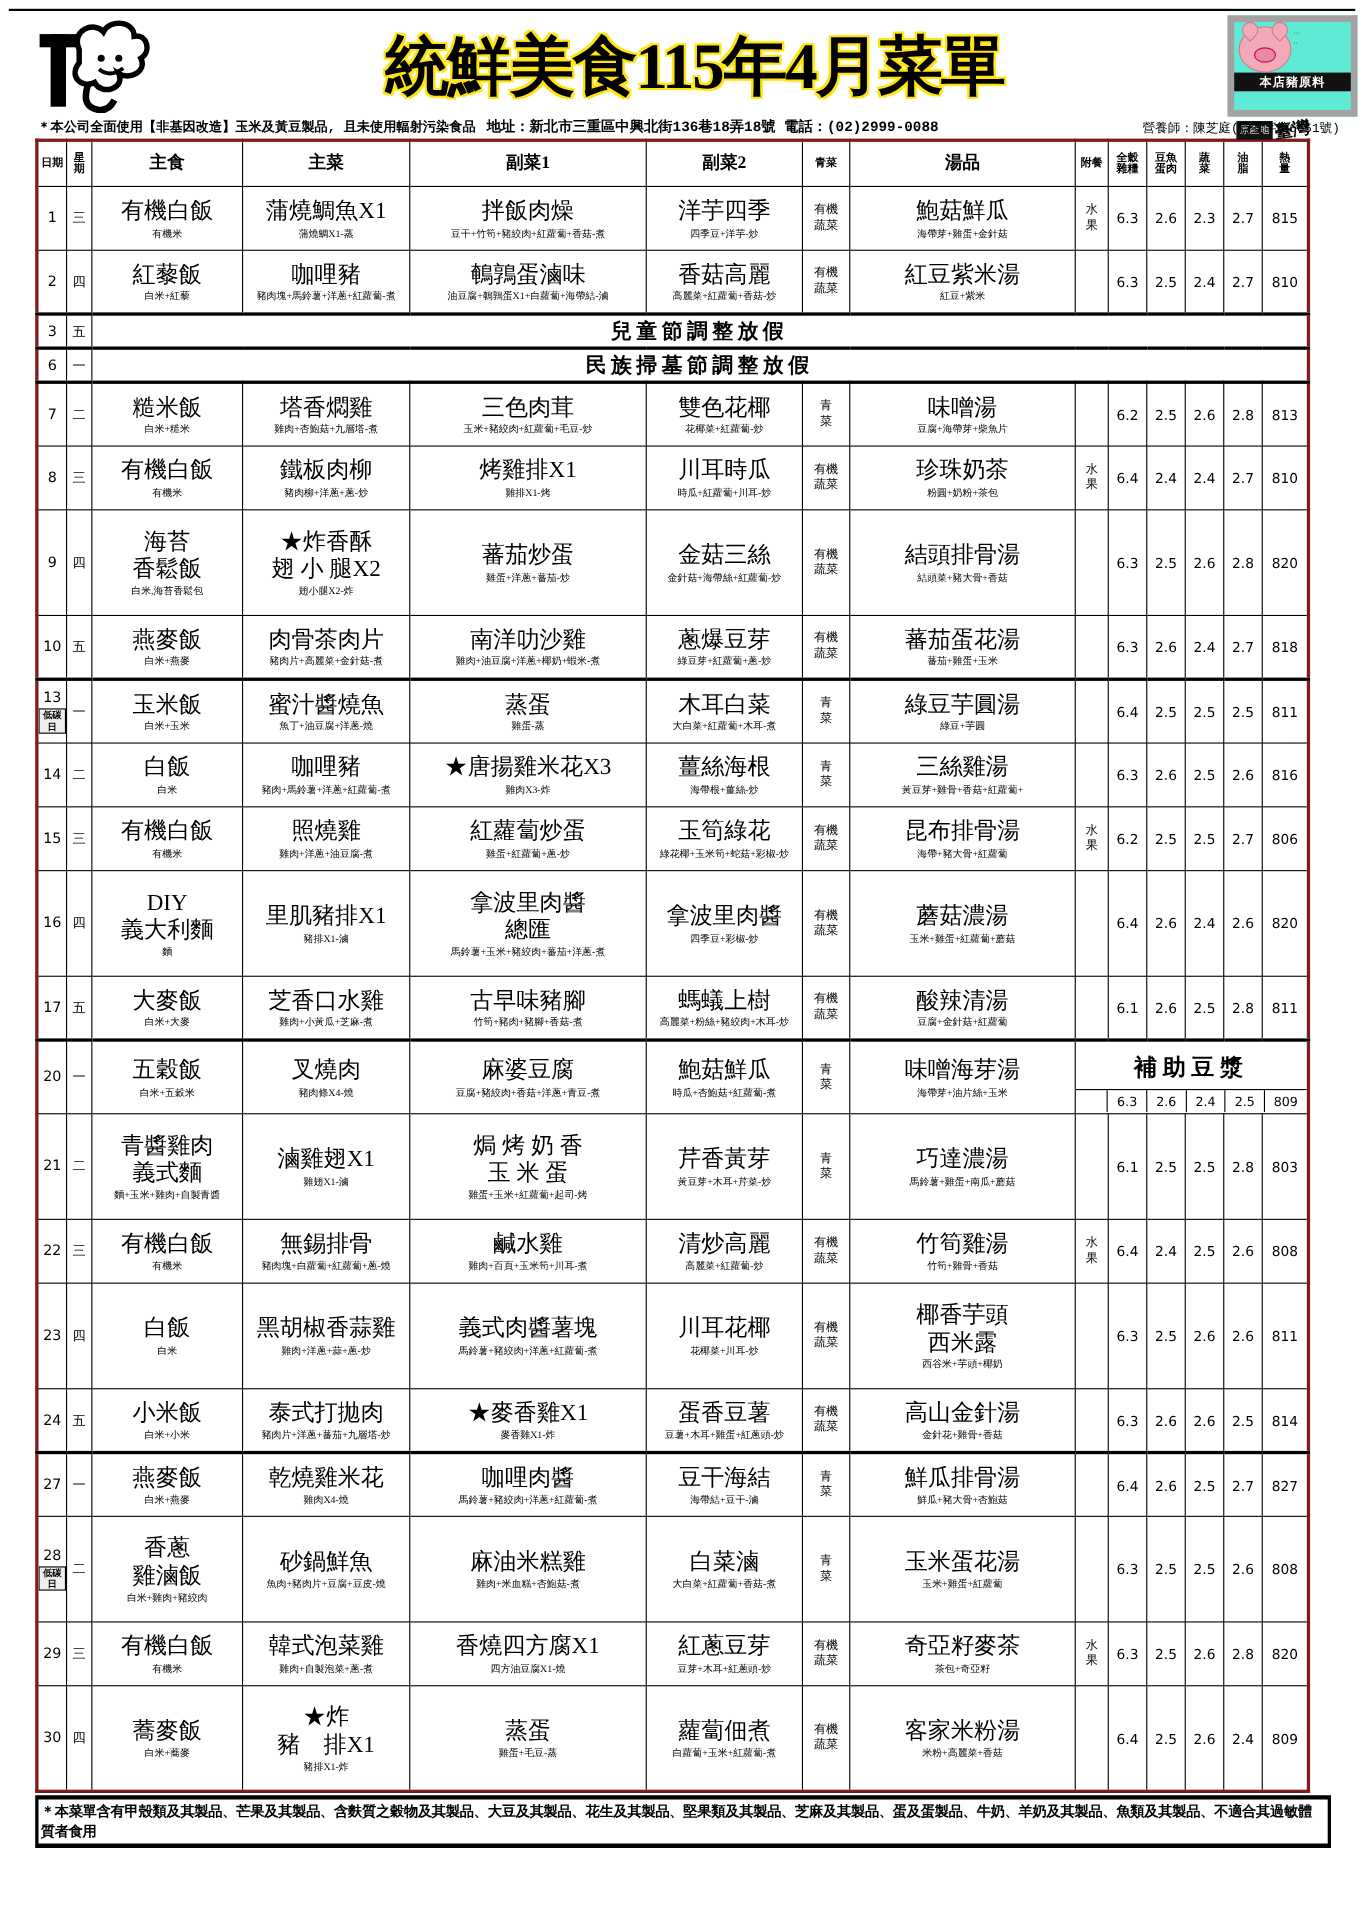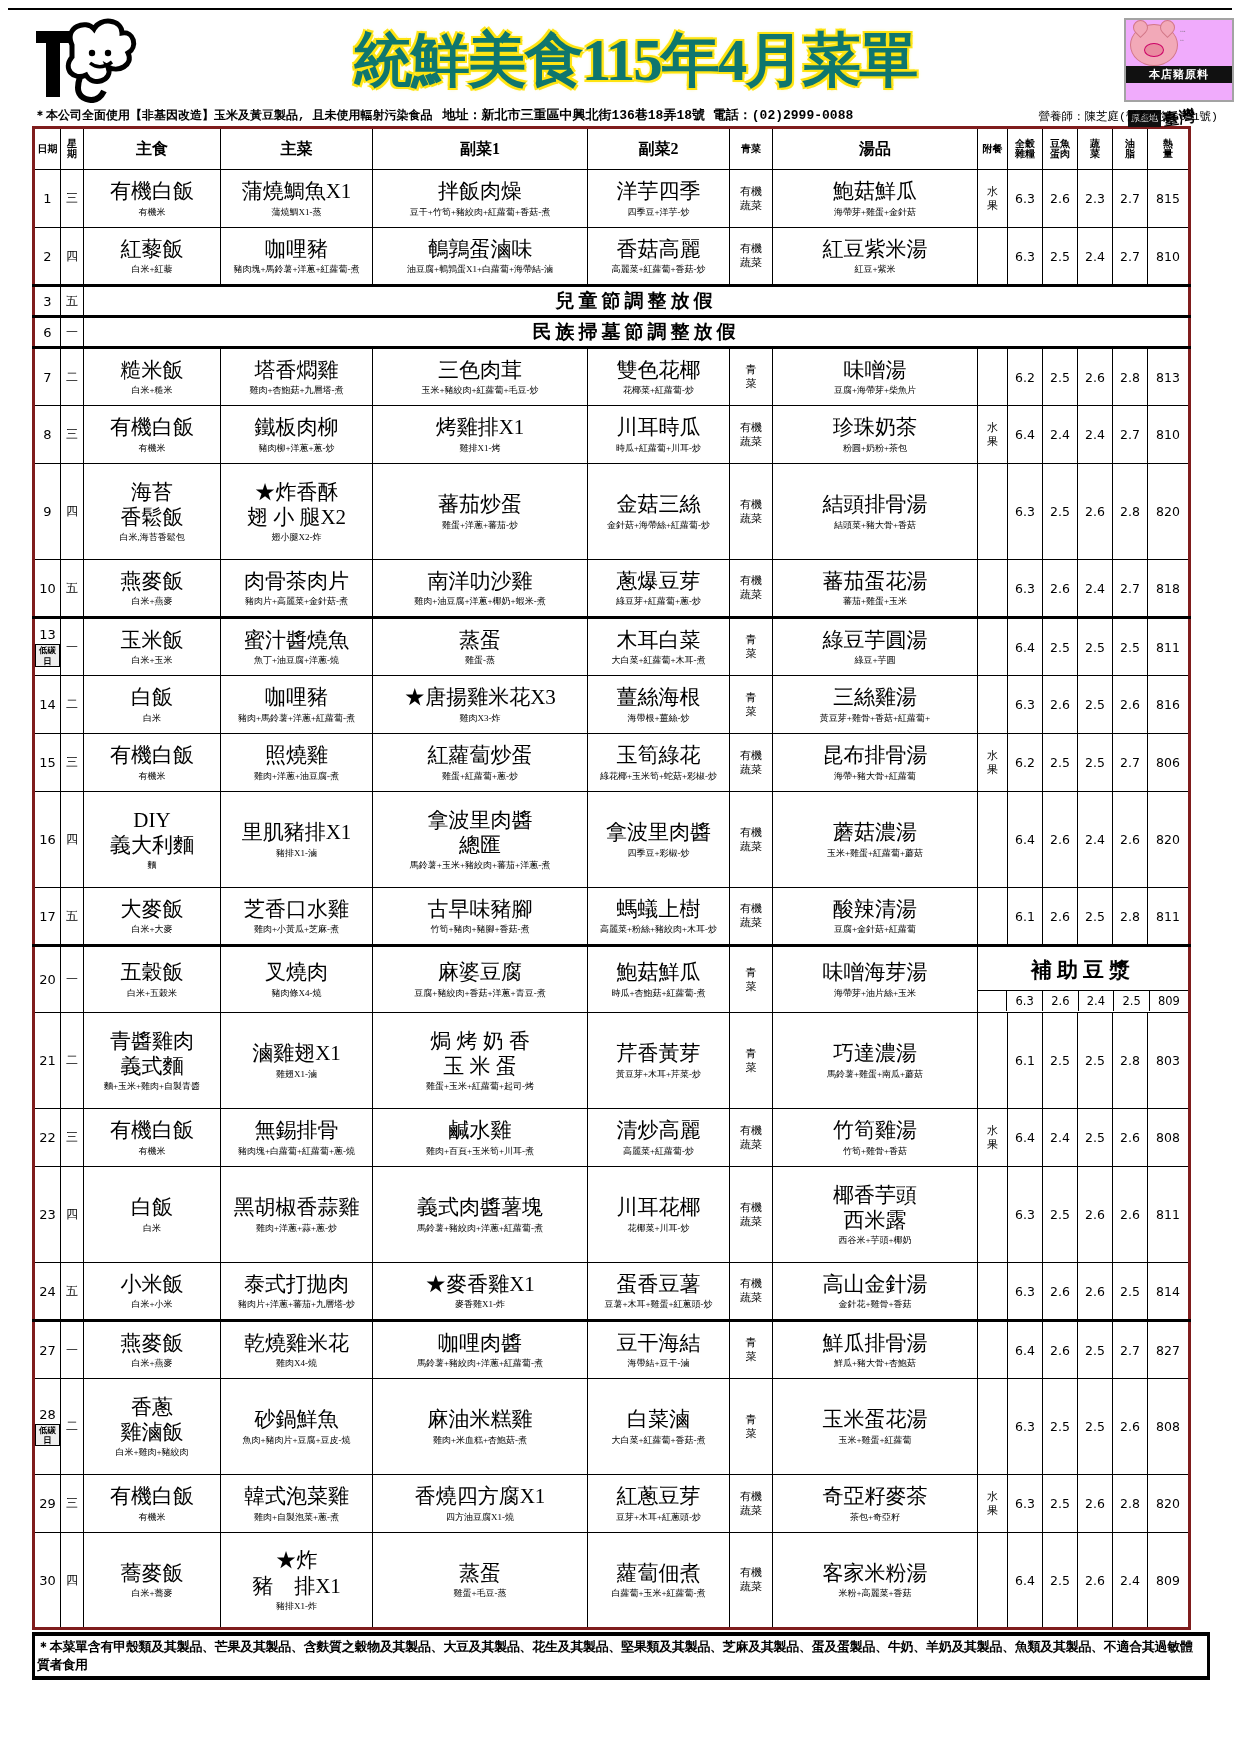--- a/index.html
+++ b/index.html
@@ -3,25 +3,25 @@
 <meta charset="utf-8">
 <style>
   html,body { margin:0; padding:0; background:#fff; }
   .page { position:relative; width:1240px; height:1755px; background:#fff; overflow:hidden;
           font-family:"Liberation Serif","DejaVu Serif",serif; color:#000; }
   .rule-top { border-top:2px solid #000; margin:8px 8px 0 8px; }
 
   
   .masthead { display:flex; align-items:center; height:92px; padding:4px 6px 0 34px; }
   .ts-logo { flex:0 0 112px; height:86px; }
-  .main-title { flex:1; font-size:59px; font-weight:900; color:#0f766e; white-space:nowrap;
+  .main-title { flex:1; font-size:59px; font-weight:900; color:#000000; white-space:nowrap;
                 letter-spacing:-2px; line-height:86px; text-align:center;
                 text-shadow:2px 2px 0 #ffe412,-2px -2px 0 #ffe412,2px -2px 0 #ffe412,
                             -2px 2px 0 #ffe412,0 0 4px #ffe412; }
-  .pig-badge { flex:0 0 106px; height:80px; border:2px solid #a3a3a3; background:#f0abfc;
+  .pig-badge { flex:0 0 106px; height:80px; border:6px solid #a3a3a3; background:#5eead4;
                display:flex; flex-direction:column; font-family:"Liberation Sans",sans-serif; }
   .pig-top { flex:1; display:flex; }
   .pig-face { width:46px; height:40px; margin:4px 2px 0 4px; background:#f2a9b8; border-radius:50%;
               position:relative; border:1px solid #d27787; }
   .pig-face:before, .pig-face:after { content:""; position:absolute; top:-5px; width:13px; height:13px;
               background:#f2a9b8; border:1px solid #d27787; border-radius:50% 50% 0 50%; }
   .pig-face:before { left:2px; transform:rotate(45deg); }
   .pig-face:after  { right:2px; transform:rotate(45deg); }
   .pig-snout { position:absolute; left:13px; top:18px; width:18px; height:12px; background:#e98ba0;
                border-radius:50%; border:1px solid #c06; }

